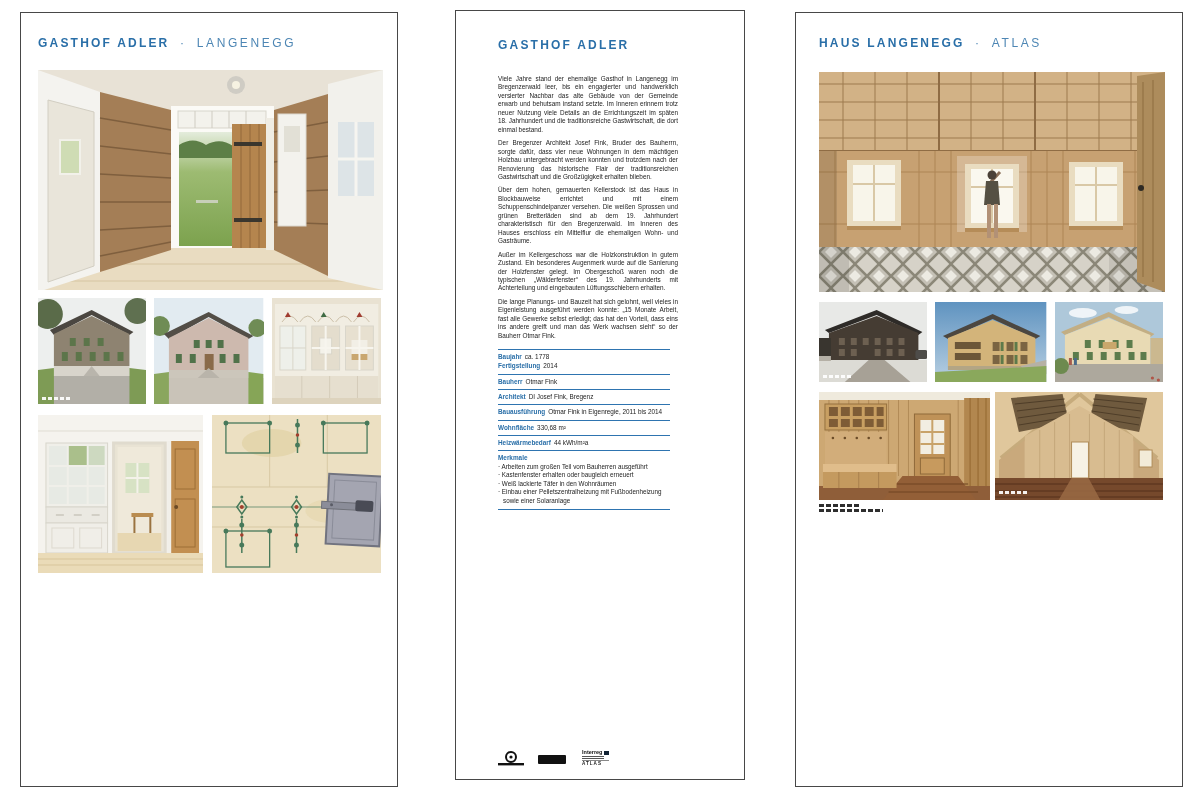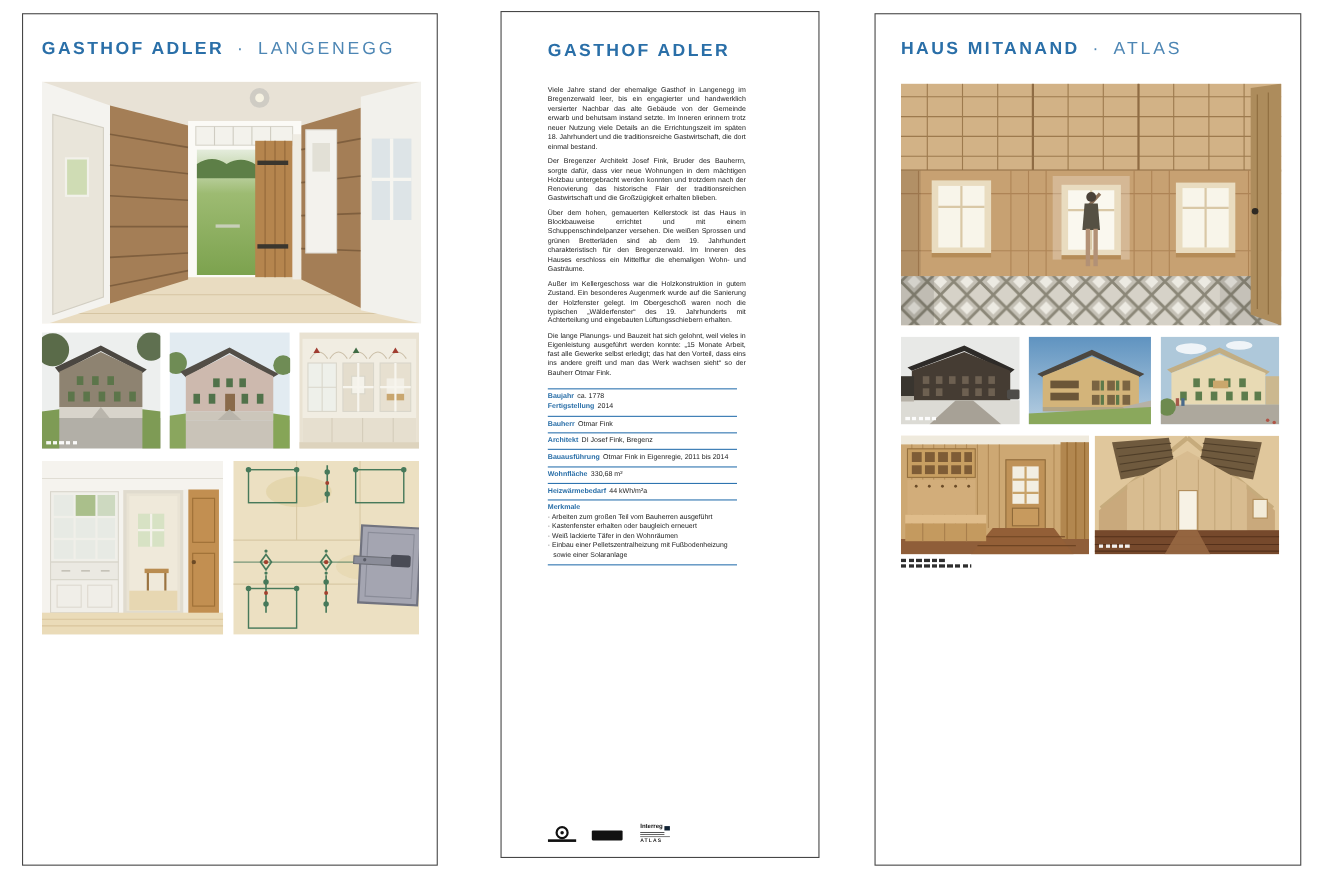--- a/index.html
+++ b/index.html
@@ -2,21 +2,21 @@
 <html><head>
 <meta charset="utf-8">
 <style>
   html,body{margin:0;padding:0;width:1200px;height:800px;background:#ffffff;overflow:hidden;
     font-family:"Liberation Sans",sans-serif;}
   .panel{position:absolute;background:#fff;border:1px solid #474747;box-sizing:border-box;}
   #panel-left{left:20px;top:12px;width:378px;height:775px;padding:24px 16px 0 17px;}
   #panel-mid{left:455px;top:10px;width:290px;height:770px;padding:28px 0 0 42px;}
   #panel-right{left:795px;top:12px;width:388px;height:775px;padding:24px 19px 0 23px;}
 
-  .title{color:#2a6fa8;font-size:16px;font-weight:bold;letter-spacing:2.2px;line-height:1;white-space:nowrap;}
+  .title{color:#2a6fa8;font-size:12px;font-weight:bold;letter-spacing:2.2px;line-height:1;white-space:nowrap;}
   .title .t-sep{font-weight:normal;color:#4d86b4;margin:0 5px;}
   .title .t-sub{font-weight:normal;color:#4d86b4;letter-spacing:2.6px;}
   #panel-left .title{margin-bottom:21px;}
   #panel-right .title{margin-bottom:23px;}
   #panel-mid .title{margin-bottom:24px;}
 
   .ph{position:relative;overflow:hidden;}
   .ph svg{display:block;width:100%;height:100%;}
   .row{display:flex;}
   
@@ -396,21 +396,21 @@
           <span class="ir-flag"></span>
         </div>
       <div class="ir-lines"></div>
       <div class="ir-atlas">ATLAS</div>
     </div>
   </div>
 </div>
 
 <div class="panel" id="panel-right">
   <div class="title">
-    <span class="t-main">HAUS MITANAND</span>
+    <span class="t-main">HAUS LANGENEGG</span>
     <span class="t-sep">·</span>
     <span class="t-sub">ATLAS</span>
   </div>
 
   <div class="ph pC-main">
     <svg viewBox="0 0 346 220" preserveAspectRatio="none">
       <defs>
         <pattern id="pdC" width="24" height="24" patternUnits="userSpaceOnUse">
           <rect width="24" height="24" fill="#d6d2c8"></rect>
           <path d="M12,0 L24,12 L12,24 L0,12 Z" fill="#c5c1b6" stroke="#8b8778" stroke-width="2.5"></path>

